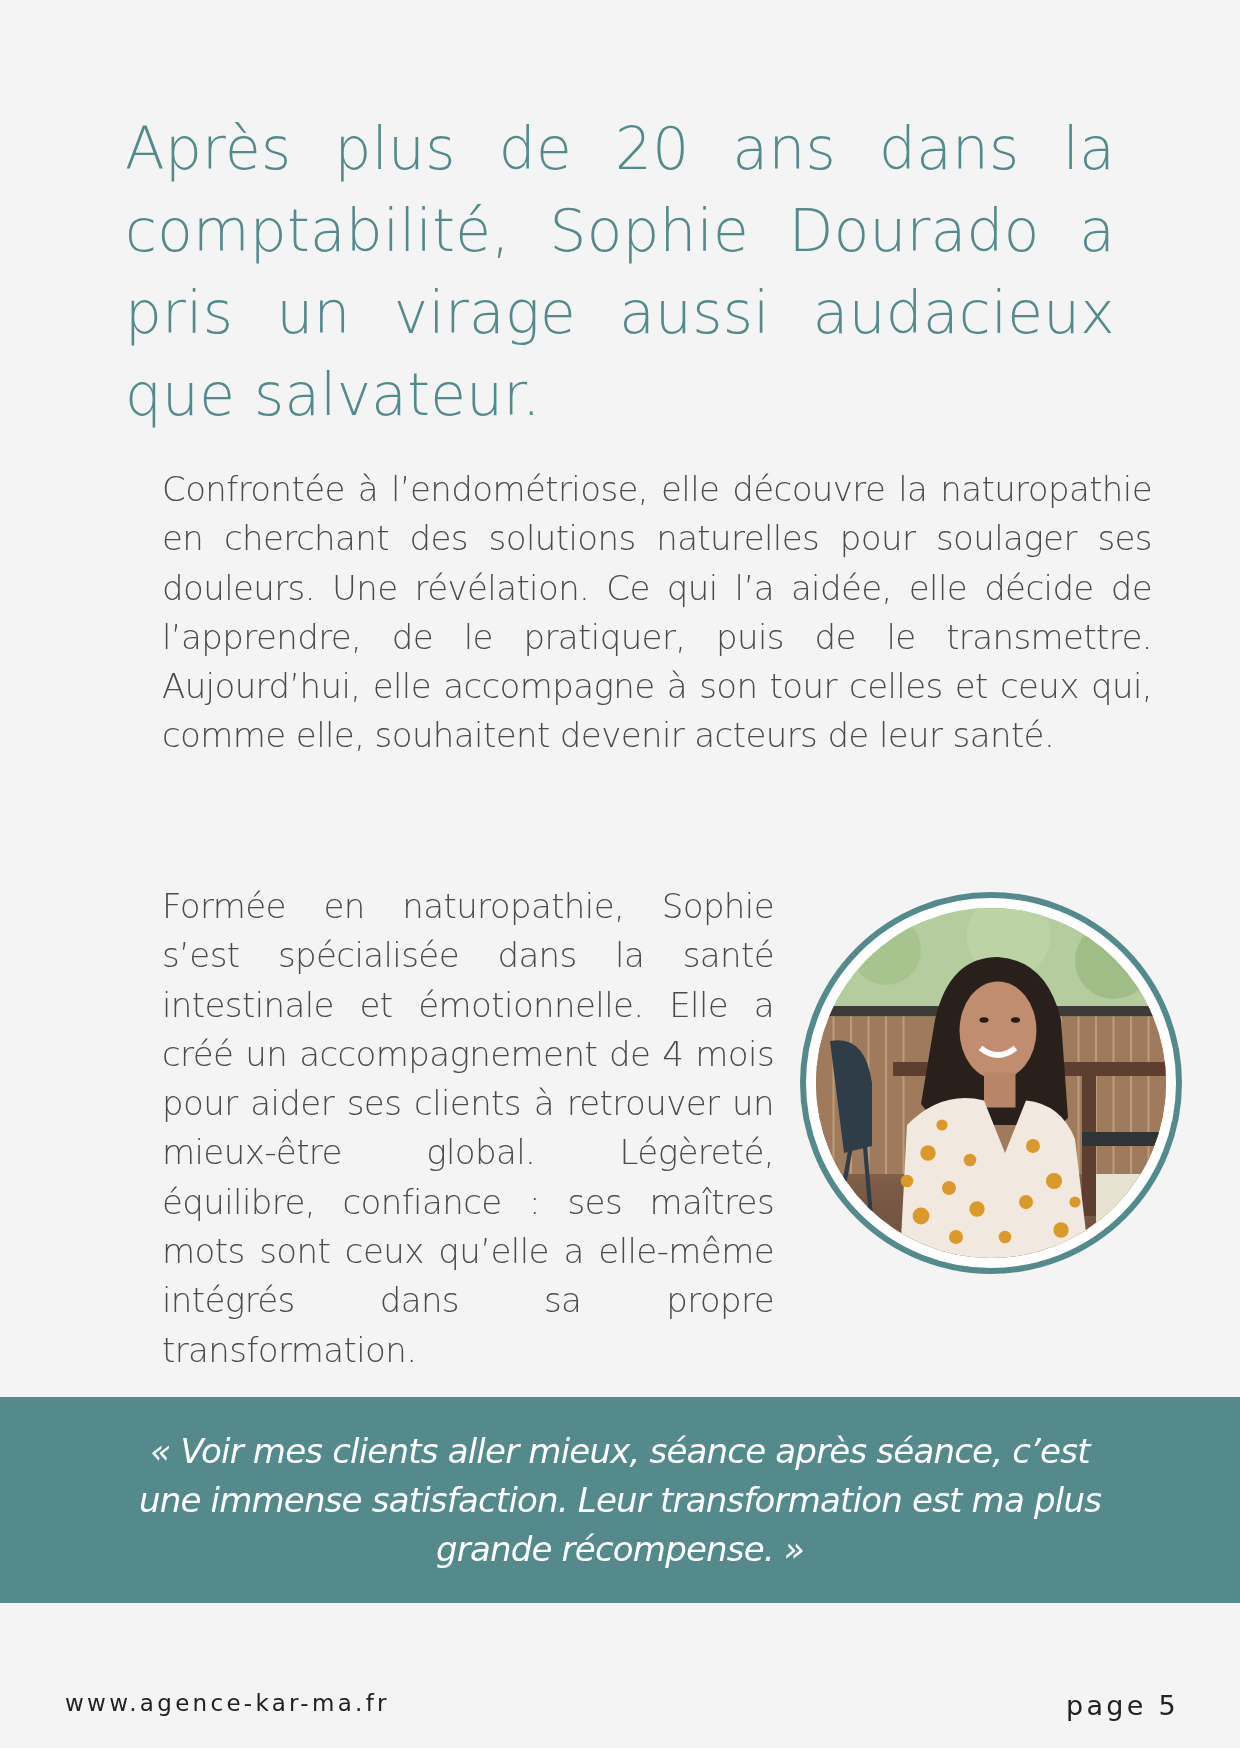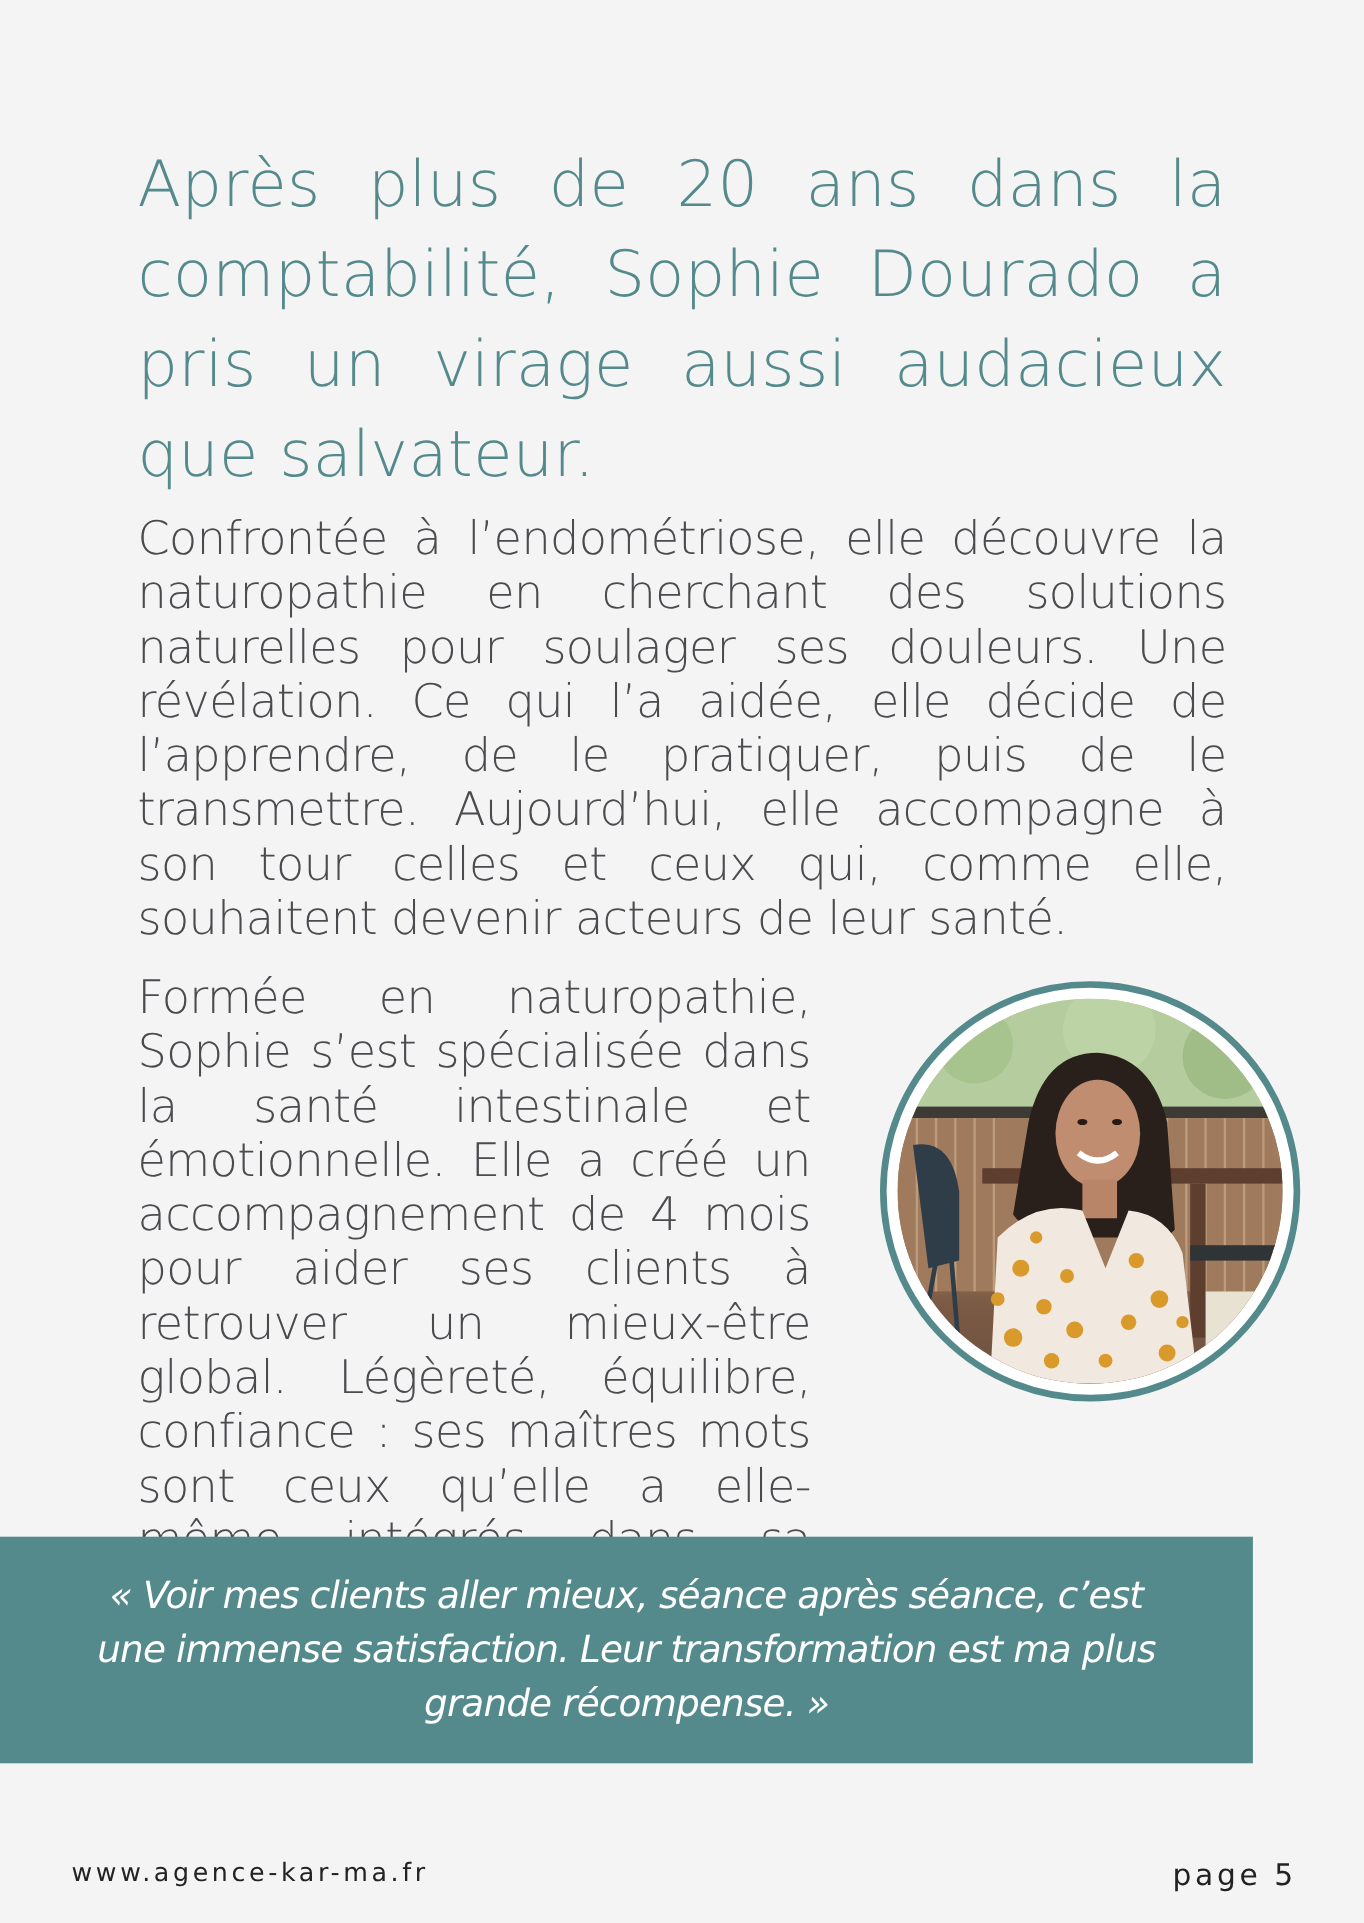--- a/index.html
+++ b/index.html
@@ -1,47 +1,48 @@
 <!DOCTYPE html>
 <html><head>
 <meta charset="utf-8">
 <style>
   * { margin: 0; padding: 0; box-sizing: border-box; }
   html, body { width: 1240px; height: 1748px; background: #f4f4f4; overflow: hidden; }
   body { position: relative; font-family: "Liberation Sans", "DejaVu Sans", sans-serif; }
 
   .headline {
-    position: absolute; left: 125px; top: 126px; width: 990px;
+    position: absolute; left: 125px; top: 108px; width: 990px;
     font-family: "DejaVu Sans", sans-serif; font-weight: 200;
     font-size: 58px; line-height: 82px; color: #548a8c;
     text-align: justify; letter-spacing: 0.3px;
     font-stretch: condensed;
   }
   .para {
     font-family: "DejaVu Sans", sans-serif;
-    font-size: 42px; line-height: 49.3px; color: #4a4a4f;
+    font-size: 34px; line-height: 49.3px; color: #4a4a4f;
     text-align: justify; font-weight: 300;
     letter-spacing: -0.6px;
+    margin-left: 37px;
   }
   .para1 { position: absolute; left: 125px; top: 465px; width: 990px; }
   .para2 { position: absolute; left: 125px; top: 882px; width: 612px; }
 
   .portrait-frame {
     position: absolute; left: 800px; top: 892px; width: 382px; height: 382px;
     border-radius: 50%; border: 6px solid #548a8c; background: #ffffff;
     padding: 10px;
   }
   .portrait {
     width: 100%; height: 100%; border-radius: 50%; overflow: hidden; position: relative;
     background: linear-gradient(180deg, #b9cfa5 0%, #a9c293 30%, #8a6a52 38%, #a57d5e 55%, #7b5a45 80%, #6b5140 100%);
   }
   .portrait svg { width: 100%; height: 100%; display: block; }
 
   .quote-band {
-    position: absolute; left: 0; top: 1397px; width: 1139px; height: 206px;
+    position: absolute; left: 0; top: 1397px; width: 1240px; height: 206px;
     background: #558a8c; display: flex; align-items: center; justify-content: center;
   }
   .quote-text {
     width: 1000px; text-align: center; color: #ffffff;
     font-family: "DejaVu Sans", sans-serif; font-style: italic; font-weight: 300;
     font-size: 34px; line-height: 49px; letter-spacing: -0.8px;
   }
 
   .footer-url {
     position: absolute; left: 65px; top: 1690px;

